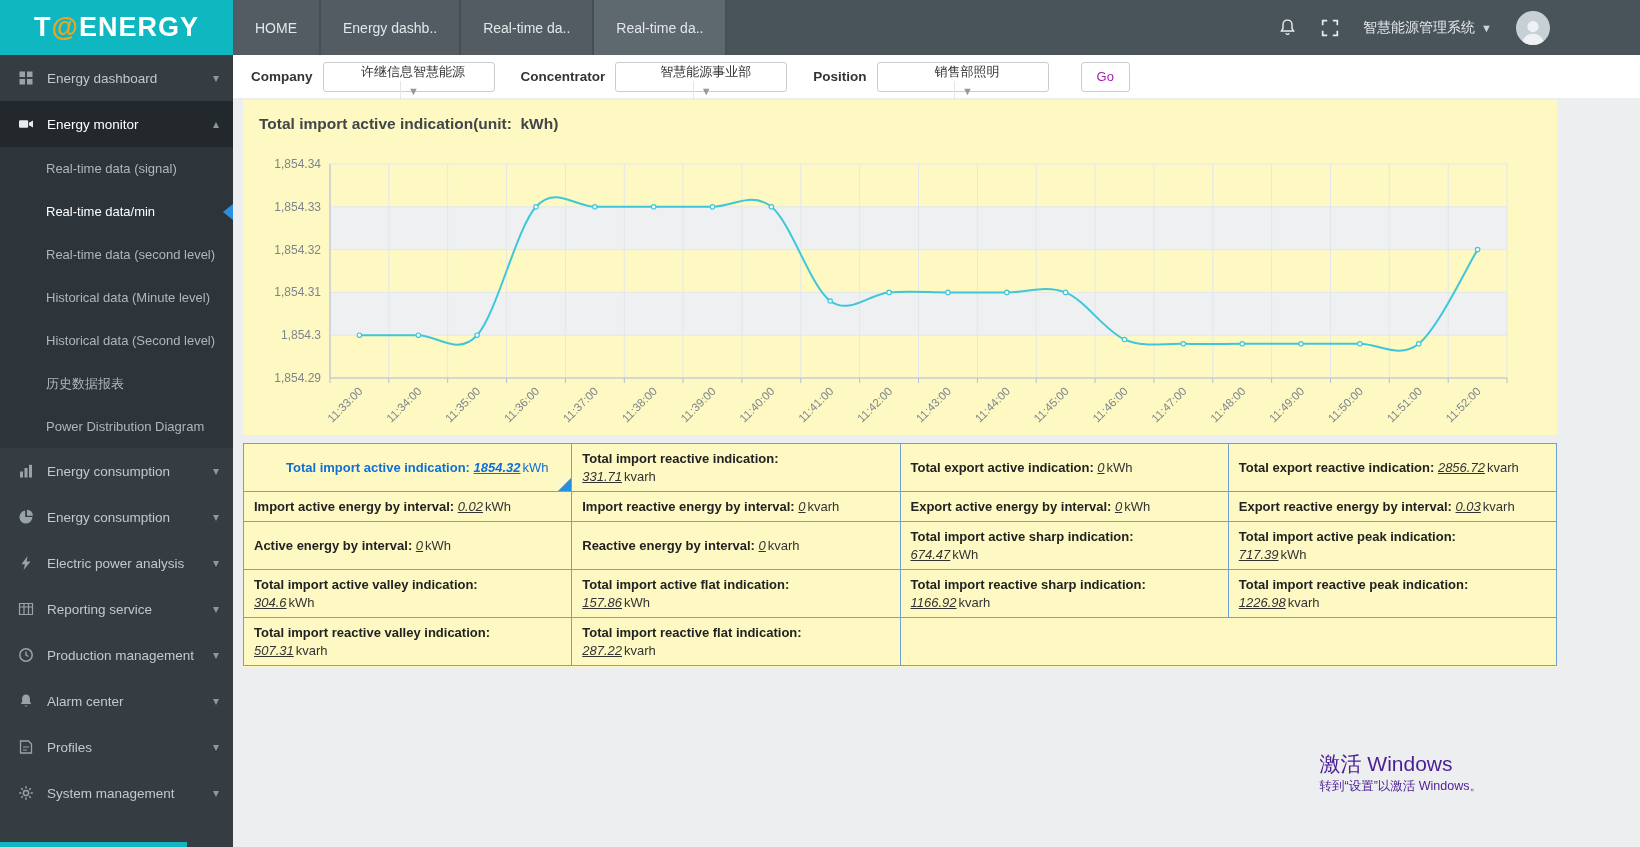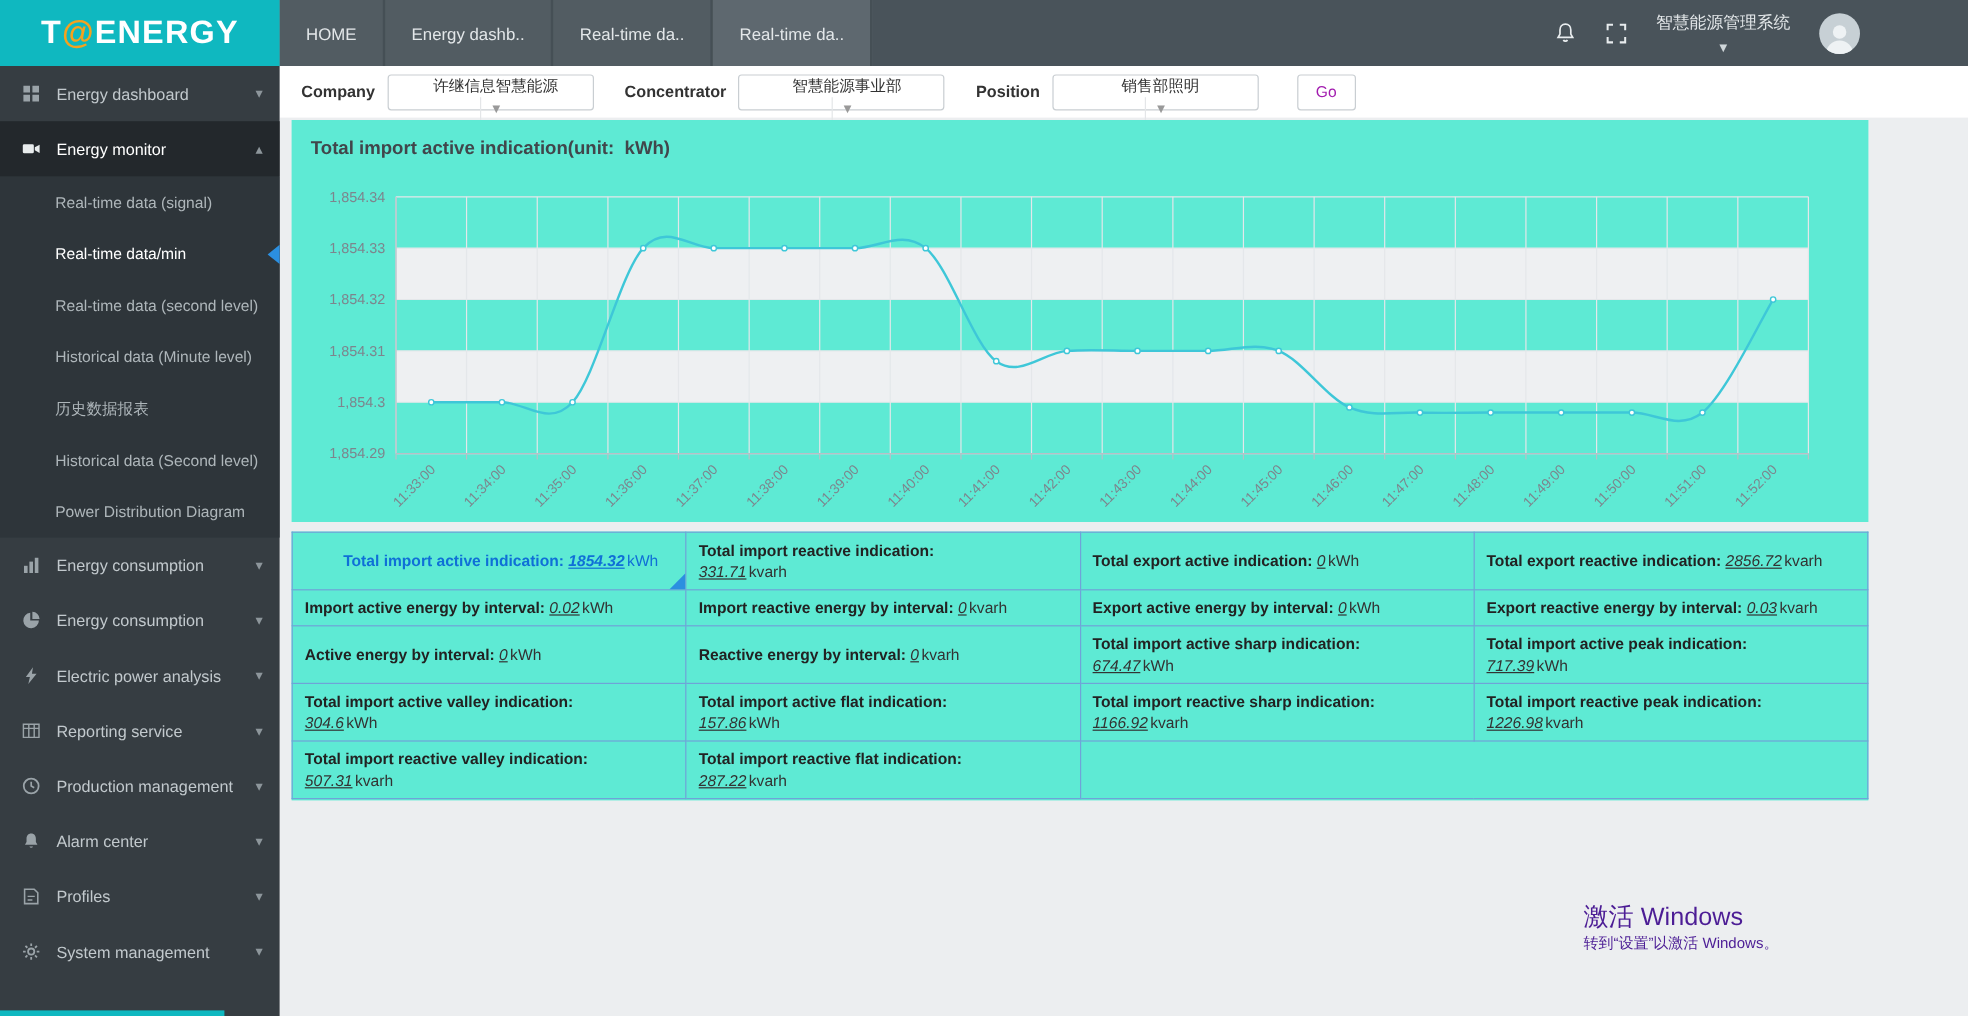--- a/index.html
+++ b/index.html
@@ -28,38 +28,38 @@
 
   
   .main { flex:1; display:flex; flex-direction:column; position:relative; overflow:hidden; }
 
   .topnav { height:55px; background:#49535a; display:flex; align-items:stretch; color:#e3e7e9; flex-shrink:0; }
   .tab { display:flex; align-items:center; padding:0 22px; font-size:14px; background:#525c62;
          border-right:2px solid #454f55; cursor:pointer; white-space:nowrap; }
   .tab.active { background:#5e686f; }
   .nav-right { margin-left:auto; display:flex; align-items:center; gap:24px; padding-right:90px; }
   .nav-icon { display:flex; color:#e8ecee; cursor:pointer; }
-  .sys-title { font-size:14px; display:flex; align-items:center; gap:6px; cursor:pointer; white-space:nowrap;flex-direction:column; }
+  .sys-title { font-size:14px; display:flex; align-items:center; gap:6px; cursor:pointer; white-space:nowrap; }
   .sys-title .caret { font-size:11px; color:#cfd6da; }
   .avatar { width:34px; height:34px; border-radius:50%; background:#c7d0d5; overflow:hidden;
             display:flex; align-items:flex-end; justify-content:center; cursor:pointer; }
 
   
   .filter-bar { background:#fff; height:43px; display:flex; align-items:center; padding-left:18px; flex-shrink:0; }
   .f-label { font-weight:bold; font-size:13.5px; color:#333; margin-right:10px; white-space:nowrap; }
   .select { width:172px; height:30px; border:1px solid #c9ced2; border-radius:3px; display:flex; align-items:center;
             justify-content:space-between; padding:0 0 0 9px; font-size:13px; color:#333; background:#fff;
             margin-right:26px; cursor:pointer;flex-direction:column; }
   .select .caret { color:#999; font-size:11px; border-left:1px solid #e4e6e8; padding:4px 7px; }
   .go-btn { height:30px; padding:0 15px; border:1px solid #c9ced2; border-radius:3px; background:#fff;
             font-size:13px; color:#a21caf; cursor:pointer; margin-left:6px; }
 
   
   .content { flex:1; position:relative; padding:2px 0 0 10px; }
-  .panel { background:#5eead4; width:1314px; }
+  .panel { background:#fef9c3; width:1314px; }
   .chart-panel { padding-top:9px; }
   .panel-title { font-size:15.5px; font-weight:bold; color:#41464b; padding:6px 16px 0; white-space:pre; }
   .chart-wrap { padding:0 0 2px 0; }
   svg.chart { display:block; }
 
   .rt-panel { margin-top:8px; padding-bottom:1px; }
   .rt-header { height:37px; display:flex; align-items:center; justify-content:space-between;
                padding:0 14px 0 16px; font-size:13.5px; color:#333; border-bottom:1px solid #ececec; background:#fbfcfc; }
   .multi-curve { display:flex; align-items:center; gap:5px; font-size:13px; color:#333; cursor:pointer; }
   .multi-curve input { cursor:pointer; }
@@ -119,24 +119,24 @@
             <span>Real-time data/min</span>
             <span class="sel-arrow"></span>
           </div>
           <div class="sb-sub-item">
             <span>Real-time data (second level)</span>
           </div>
           <div class="sb-sub-item">
             <span>Historical data (Minute level)</span>
           </div>
           <div class="sb-sub-item">
+            <span>Historical data (Second level)</span>
+          </div>
+          <div class="sb-sub-item">
             <span>历史数据报表</span>
-          </div>
-          <div class="sb-sub-item">
-            <span>Historical data (Second level)</span>
           </div>
           <div class="sb-sub-item">
             <span>Power Distribution Diagram</span>
           </div>
         </div>
         <div class="sb-item">
           <span class="icon">
             <svg viewBox="0 0 16 16" width="16" height="16" fill="currentColor">
               <rect x="2" y="8.5" width="3" height="6"></rect>
               <rect x="6.5" y="5" width="3" height="9.5"></rect>

